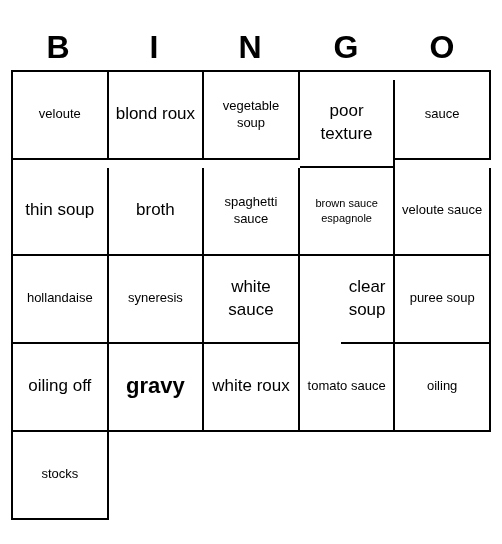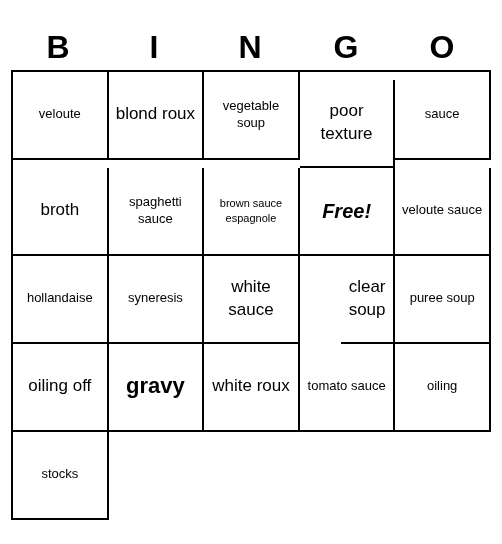--- a/index.html
+++ b/index.html
@@ -72,24 +72,24 @@
       <div class="bingo-header-cell">N</div>
       <div class="bingo-header-cell">G</div>
       <div class="bingo-header-cell">O</div>
     </div>
   <div class="bingo-grid">
       <div class="bingo-cell">veloute</div>
       <div class="bingo-cell" style="font-size: 17px; font-weight: normal;">blond roux</div>
       <div class="bingo-cell">vegetable soup</div>
       <div class="bingo-cell" style="font-size: 17px; font-weight: normal; margin-top: 8px;">poor texture</div>
       <div class="bingo-cell">sauce</div>
+      <div class="bingo-cell" style="font-size: 17px; font-weight: normal;">thin soup</div>
       <div class="bingo-cell" style="font-size: 17px; font-weight: normal;">broth</div>
       <div class="bingo-cell">spaghetti sauce</div>
       <div class="bingo-cell" style="font-size: 11px;">brown sauce espagnole</div>
-      <div class="bingo-cell free">Free!</div>
       <div class="bingo-cell">veloute sauce</div>
       <div class="bingo-cell">hollandaise</div>
       <div class="bingo-cell">syneresis</div>
       <div class="bingo-cell" style="font-size: 17px; font-weight: normal;">white sauce</div>
       <div class="bingo-cell" style="font-size: 17px; font-weight: normal; margin-left: 41px;">clear soup</div>
       <div class="bingo-cell">puree soup</div>
       <div class="bingo-cell" style="font-size: 17px; font-weight: normal;">oiling off</div>
       <div class="bingo-cell" style="font-size: 22px; font-weight: bold;">gravy</div>
       <div class="bingo-cell" style="font-size: 17px; font-weight: normal;">white roux</div>
       <div class="bingo-cell">tomato sauce</div>

